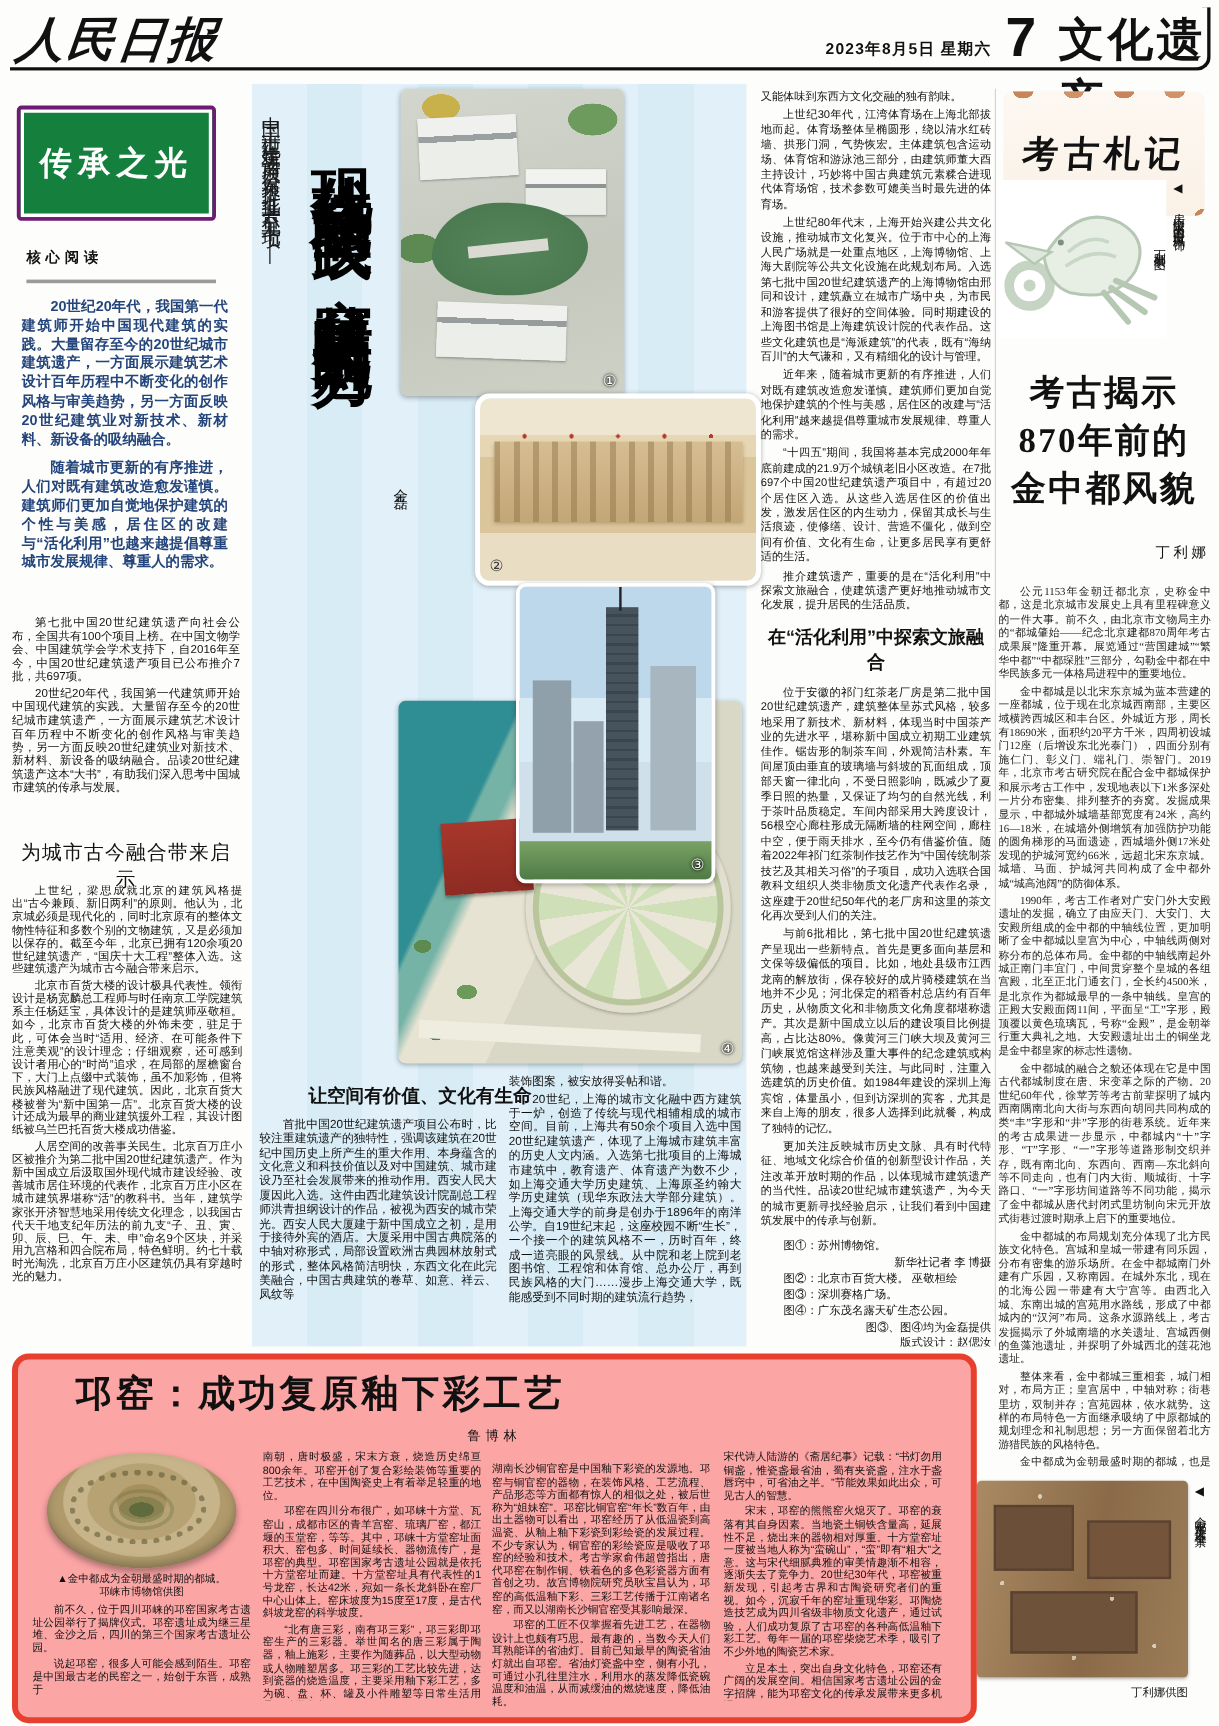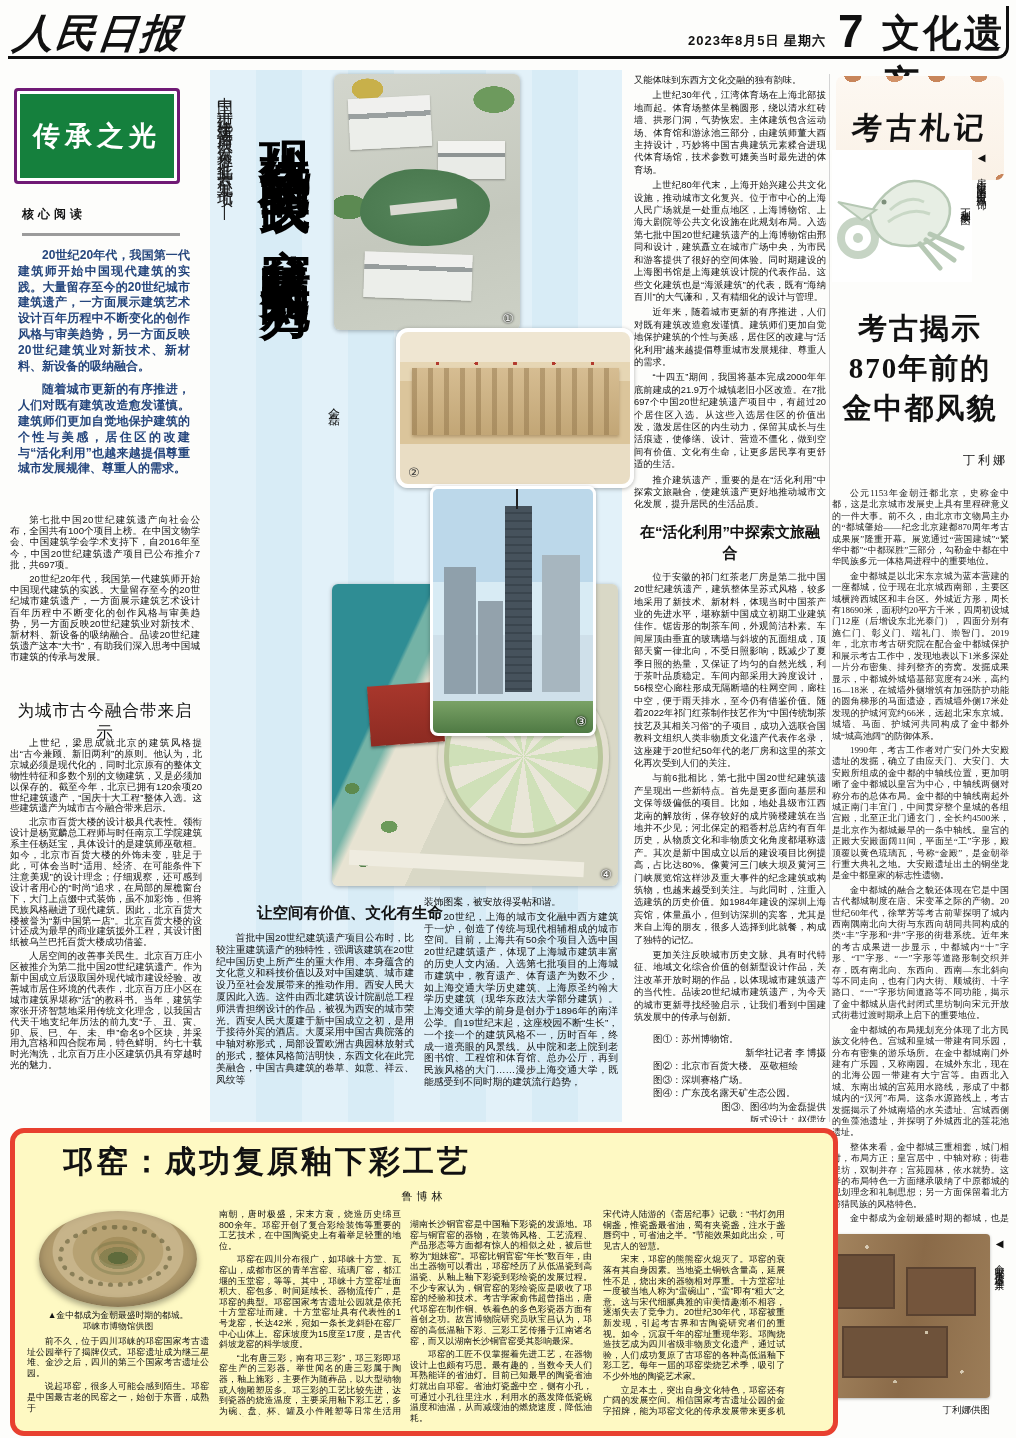--- a/index.html
+++ b/index.html
@@ -116,21 +116,21 @@
   #exc .p2{left:52%;top:20%;width:40%;height:30%;background:#74553c;box-shadow:inset 0 0 0 2px #5a4230;}
   #exc .p3{left:16%;top:56%;width:60%;height:32%;background:#6e523a;box-shadow:inset 0 0 0 2px #5a4230;}
   #exc .stones{left:0;top:0;width:100%;height:100%;background:
       radial-gradient(3px 3px at 12% 52%,#d8cbb4 0 60%,transparent 61%),radial-gradient(3px 3px at 30% 8%,#d8cbb4 0 60%,transparent 61%),
       radial-gradient(3px 3px at 64% 60%,#cfc2a9 0 60%,transparent 61%),radial-gradient(3px 3px at 84% 84%,#d8cbb4 0 60%,transparent 61%),
       radial-gradient(3px 3px at 46% 90%,#cfc2a9 0 60%,transparent 61%);}
   #exc-caption{left:992px;top:1238px;height:170px;font-family:"Liberation Serif","DejaVu Serif",serif;font-size:10px;letter-spacing:2px;}
   #exc-credit{left:814px;top:1404px;width:176px;text-align:right;font-family:"Liberation Serif","DejaVu Serif",serif;font-size:9.5px;}
 
   
-  #qbox{left:10px;top:1128px;width:794px;height:298px;border:5px solid #e8402f;border-radius:14px;background:#fef9c3;padding-left:24px;}
+  #qbox{left:10px;top:1128px;width:794px;height:298px;border:5px solid #e8402f;border-radius:14px;background:#fca5a5;}
   #q-title{position:absolute;left:48px;top:8px;font-size:31px;font-weight:900;letter-spacing:3px;}
   #q-byline{position:absolute;left:0;top:56px;width:100%;text-align:center;font-family:"Liberation Serif","DejaVu Serif",serif;font-size:11px;letter-spacing:4px;}
   .qcol{position:absolute;top:76px;width:182px;height:208px;overflow:hidden;font-size:8.9px;line-height:10.6px;}
   #qc0{left:12px;} #qc1{left:204px;} #qc2{left:395px;margin-top:10px;} #qc3{left:588px;}
   .plate{position:relative;width:158px;height:96px;margin:2px auto 3px;border-radius:50%;
       background:radial-gradient(ellipse at 50% 42%,#a6905e 0 18%,#b7a273 19% 40%,#c7b48a 41% 58%,#b09a6c 59% 72%,#93805a 73% 85%,#7c6b4a 86% 100%);
       box-shadow:0 3px 6px rgba(0,0,0,.35),inset 0 -4px 8px rgba(0,0,0,.25);}
   .plate .ring{left:12%;top:15%;width:72%;height:64%;border:5px dotted rgba(88,84,48,.55);border-radius:50%;box-sizing:border-box;}
   .plate .flower{left:35%;top:34%;width:30%;height:30%;border-radius:50%;
       background:radial-gradient(#5f6b3c 0 30%,rgba(95,107,60,.4) 31% 55%,transparent 56%);box-shadow:0 0 0 3px rgba(95,107,60,.3);}

